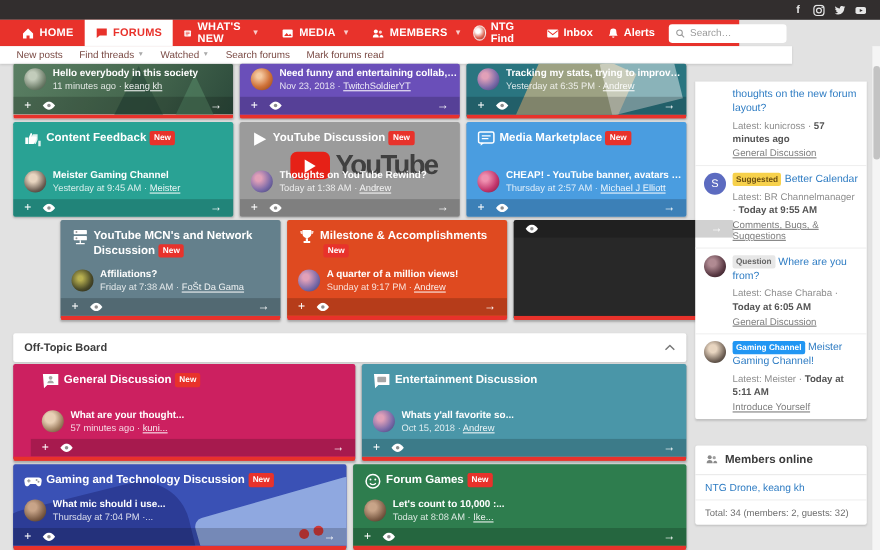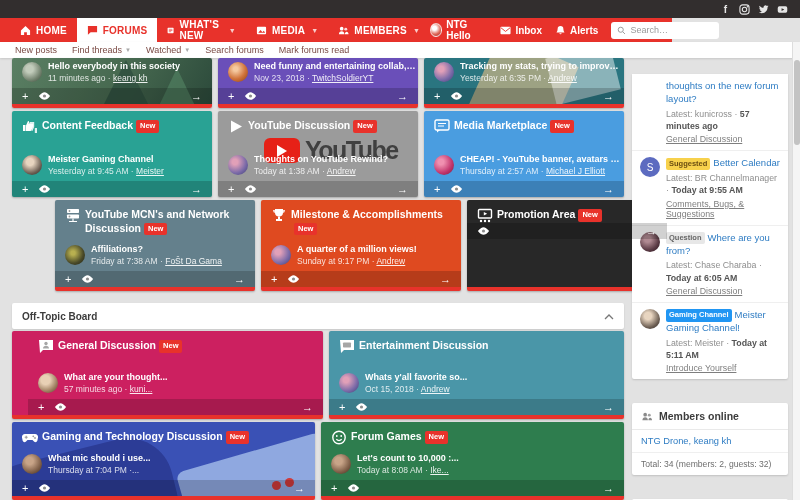--- a/index.html
+++ b/index.html
@@ -21,21 +21,21 @@
   .nav-right { margin-left:auto; display:flex; align-items:center; gap:13px; padding-right:14px; color:#fff; font-size:10px; font-weight:bold; }
   .nav-item { display:flex; align-items:center; gap:4px; cursor:pointer; }
   .nav-item svg { width:11px; height:11px; }
   .uavatar { width:14px; height:14px; border-radius:50%; background:radial-gradient(circle at 35% 35%, #fff 20%, #d65 60%, #922); border:1px solid rgba(255,255,255,.7); }
   .search { width:122px; height:17px; background:#fff; border-radius:3px; display:flex; align-items:center; padding:0 6px; gap:4px; }
   .search svg { width:9px; height:9px; flex:none; }
   .search input { border:none; outline:none; width:100%; font-size:9px; color:#555; background:transparent; font-family:"Liberation Sans",sans-serif; }
   .search input::placeholder { color:#9a9a9a; }
 
   
-  .subnav { position:absolute; top:42px; left:0; width:800px; height:16px; background:#fff; display:flex; gap:15px; align-items:center; padding-left:15px; font-size:9px; color:#7a4a44; box-shadow:0 1px 2px rgba(0,0,0,.12); }
+  .subnav { position:absolute; top:42px; left:0; width:720px; height:16px; background:#fff; display:flex; gap:15px; align-items:center; padding-left:15px; font-size:9px; color:#7a4a44; box-shadow:0 1px 2px rgba(0,0,0,.12); }
   .subnav .sn { cursor:pointer; display:flex; align-items:center; gap:3px; }
   .subnav .caret { font-size:6px; color:#aaa; }
 
   
   .main { position:absolute; top:58px; left:12px; width:612px; }
   .crow { display:flex; gap:6px; width:612px; }
   .card { position:relative; flex:1 1 0; border-radius:2px; overflow:hidden; color:#fff; display:flex; flex-direction:column; box-shadow:0 1px 2px rgba(0,0,0,.25); cursor:pointer; }
   .redb { border-bottom:4px solid var(--accent); }
   .r1 .card { height:50px; }
   .r2 { margin-top:3px; } .r2 .card { height:86px; }
@@ -193,21 +193,21 @@
         <circle cx="4" cy="4" r="2" fill="currentColor"></circle>
         <circle cx="8.5" cy="4.5" r="1.6" fill="currentColor" opacity=".8"></circle>
         <path d="M1 10c0-2 1.3-3.2 3-3.2S7 8 7 10zM7.5 10c0-1.6.9-2.6 2-2.6s2 1 2 2.6z" fill="currentColor"></path>
       </svg>
     <span>MEMBERS</span>
     <span class="caret">▼</span>
   </div>
   <div class="nav-right">
     <div class="nav-item">
       <span class="uavatar"></span>
-      <span>NTG Hello</span>
+      <span>NTG Find</span>
     </div>
     <div class="nav-item">
       <svg viewBox="0 0 12 12">
           <rect x=".5" y="2" width="11" height="8" rx="1" fill="currentColor"></rect>
           <path d="M1 3l5 4 5-4" stroke="#e8322b" stroke-width="1" fill="none"></path>
         </svg>
       <span>Inbox</span>
     </div>
     <div class="nav-item">
       <svg viewBox="0 0 12 12">
@@ -453,32 +453,20 @@
         <span class="tb eye">
             <svg viewBox="0 0 16 10">
               <path d="M1 5C3.5 1.7 6 .2 8 .2S12.5 1.7 15 5c-2.5 3.3-5 4.8-7 4.8S3.5 8.3 1 5z" fill="currentColor"></path>
               <circle cx="8" cy="5" r="2" fill="rgba(0,0,0,.45)"></circle>
             </svg>
           </span>
         <span class="tb-arrow">→</span>
       </div>
     </div>
     <div class="card c-promotion redb">
-      <div class="card-head">
-        <span class="node-icon">
-            <svg viewBox="0 0 16 15">
-              <rect x="1.5" y="1.5" width="13" height="8.5" rx="1" fill="none" stroke="currentColor" stroke-width="1.4"></rect>
-              <path d="M6.8 4l3.4 1.8-3.4 1.8z" fill="currentColor"></path>
-              <circle cx="4" cy="13" r="1.2" fill="currentColor"></circle>
-              <circle cx="8" cy="13" r="1.2" fill="currentColor"></circle>
-              <circle cx="12" cy="13" r="1.2" fill="currentColor"></circle>
-            </svg>
-          </span>
-        <span class="head-text"><span>Promotion Area</span><span class="new-badge">New</span></span>
-      </div>
       <div class="card-toolbar">
         <span class="tb eye">
             <svg viewBox="0 0 16 10">
               <path d="M1 5C3.5 1.7 6 .2 8 .2S12.5 1.7 15 5c-2.5 3.3-5 4.8-7 4.8S3.5 8.3 1 5z" fill="currentColor"></path>
               <circle cx="8" cy="5" r="2" fill="rgba(0,0,0,.45)"></circle>
             </svg>
           </span>
         <span class="tb-arrow">→</span>
       </div>
     </div>

